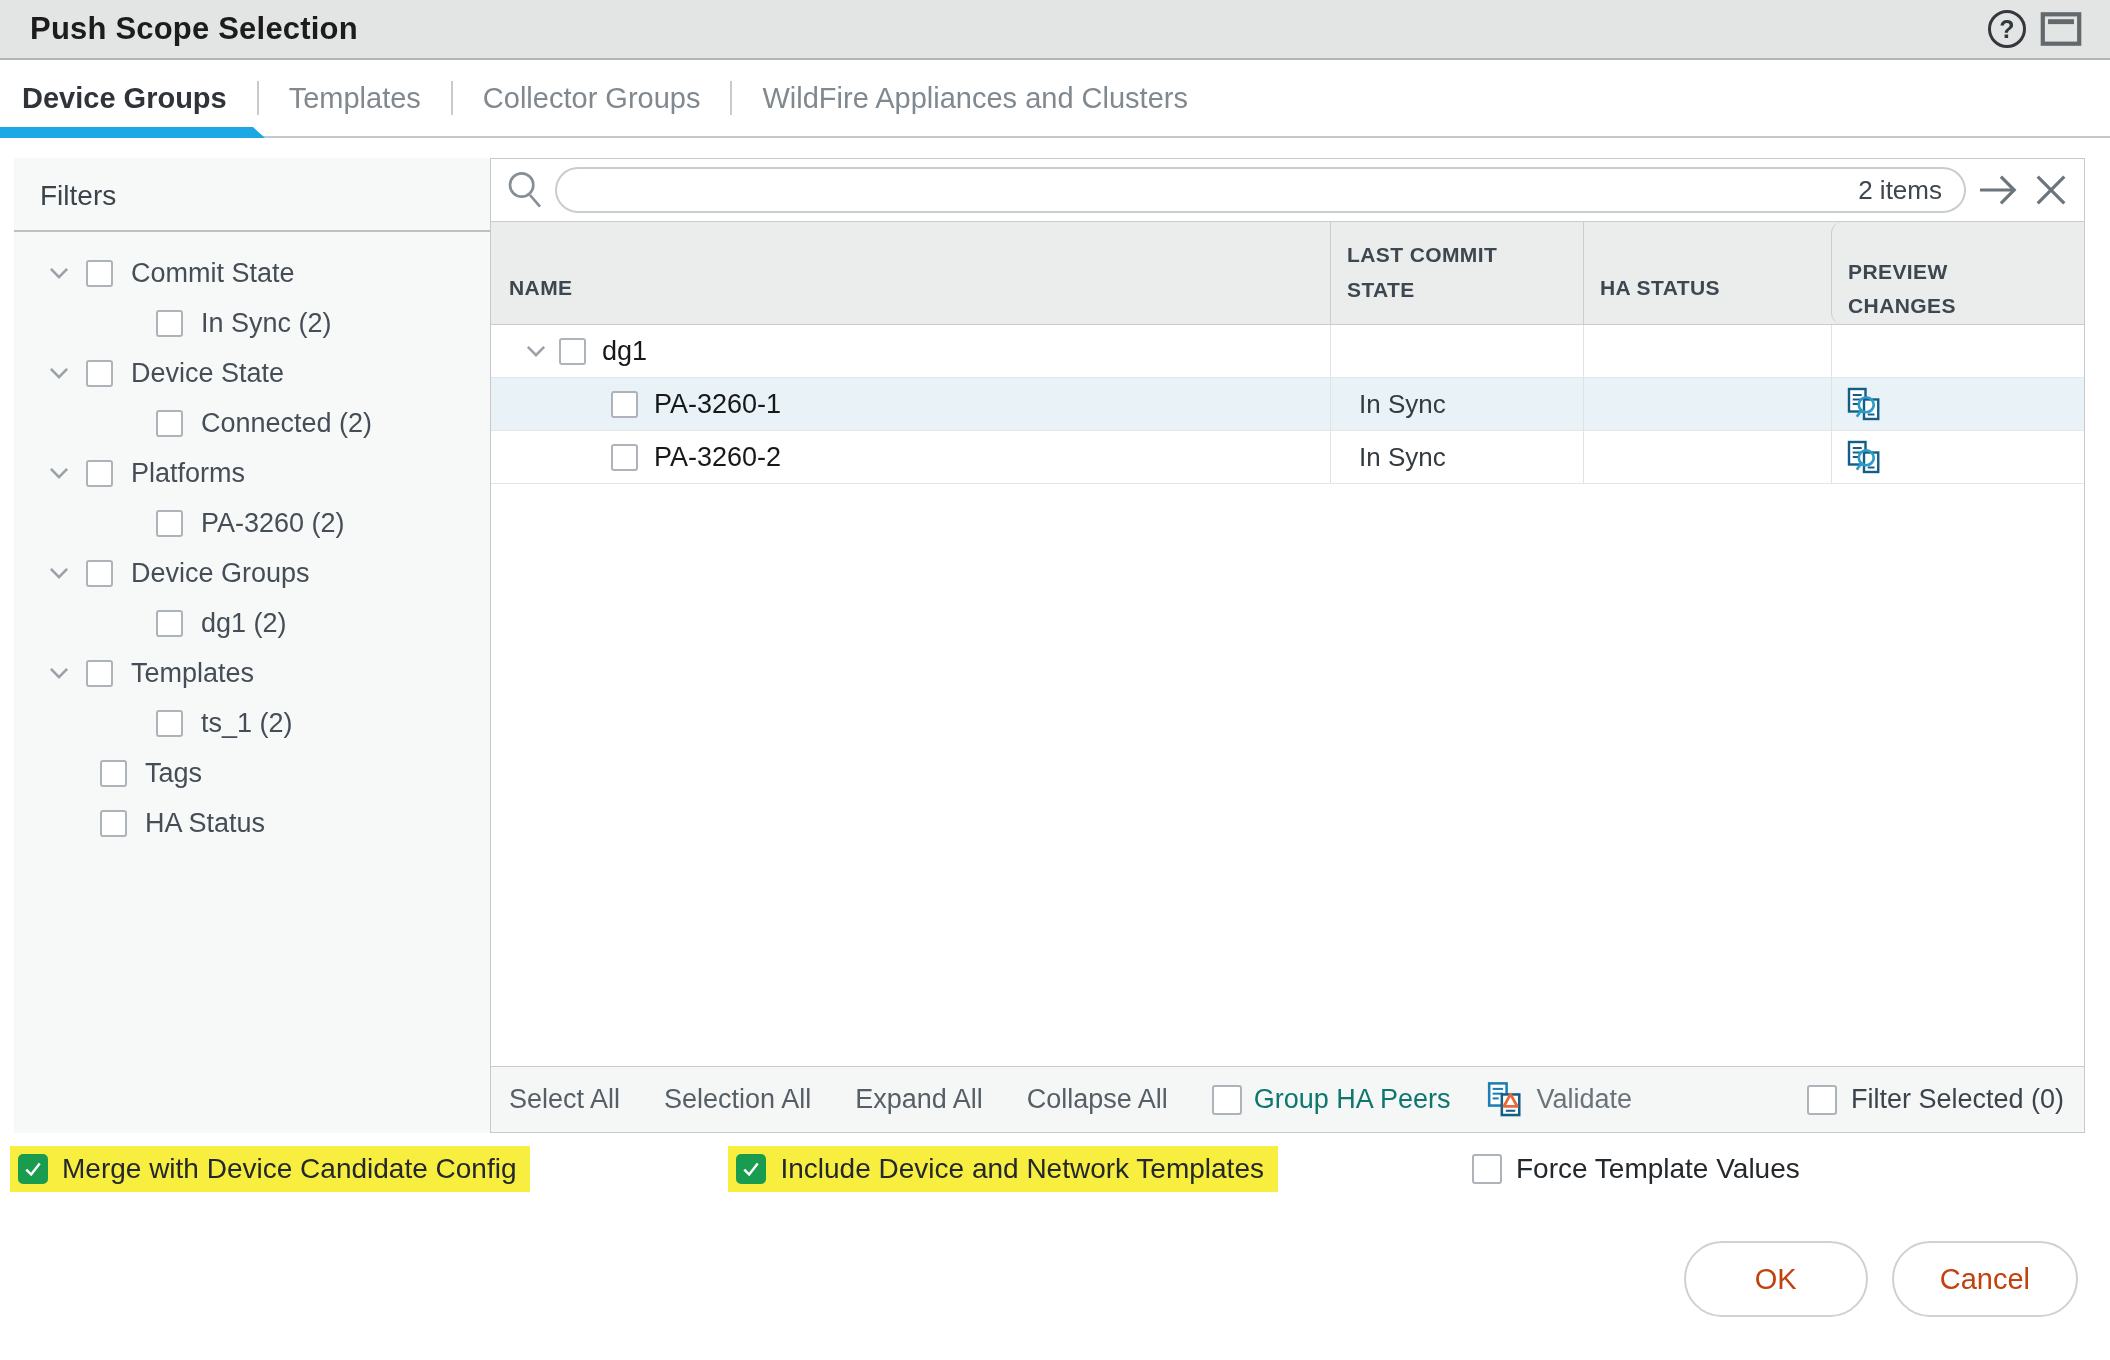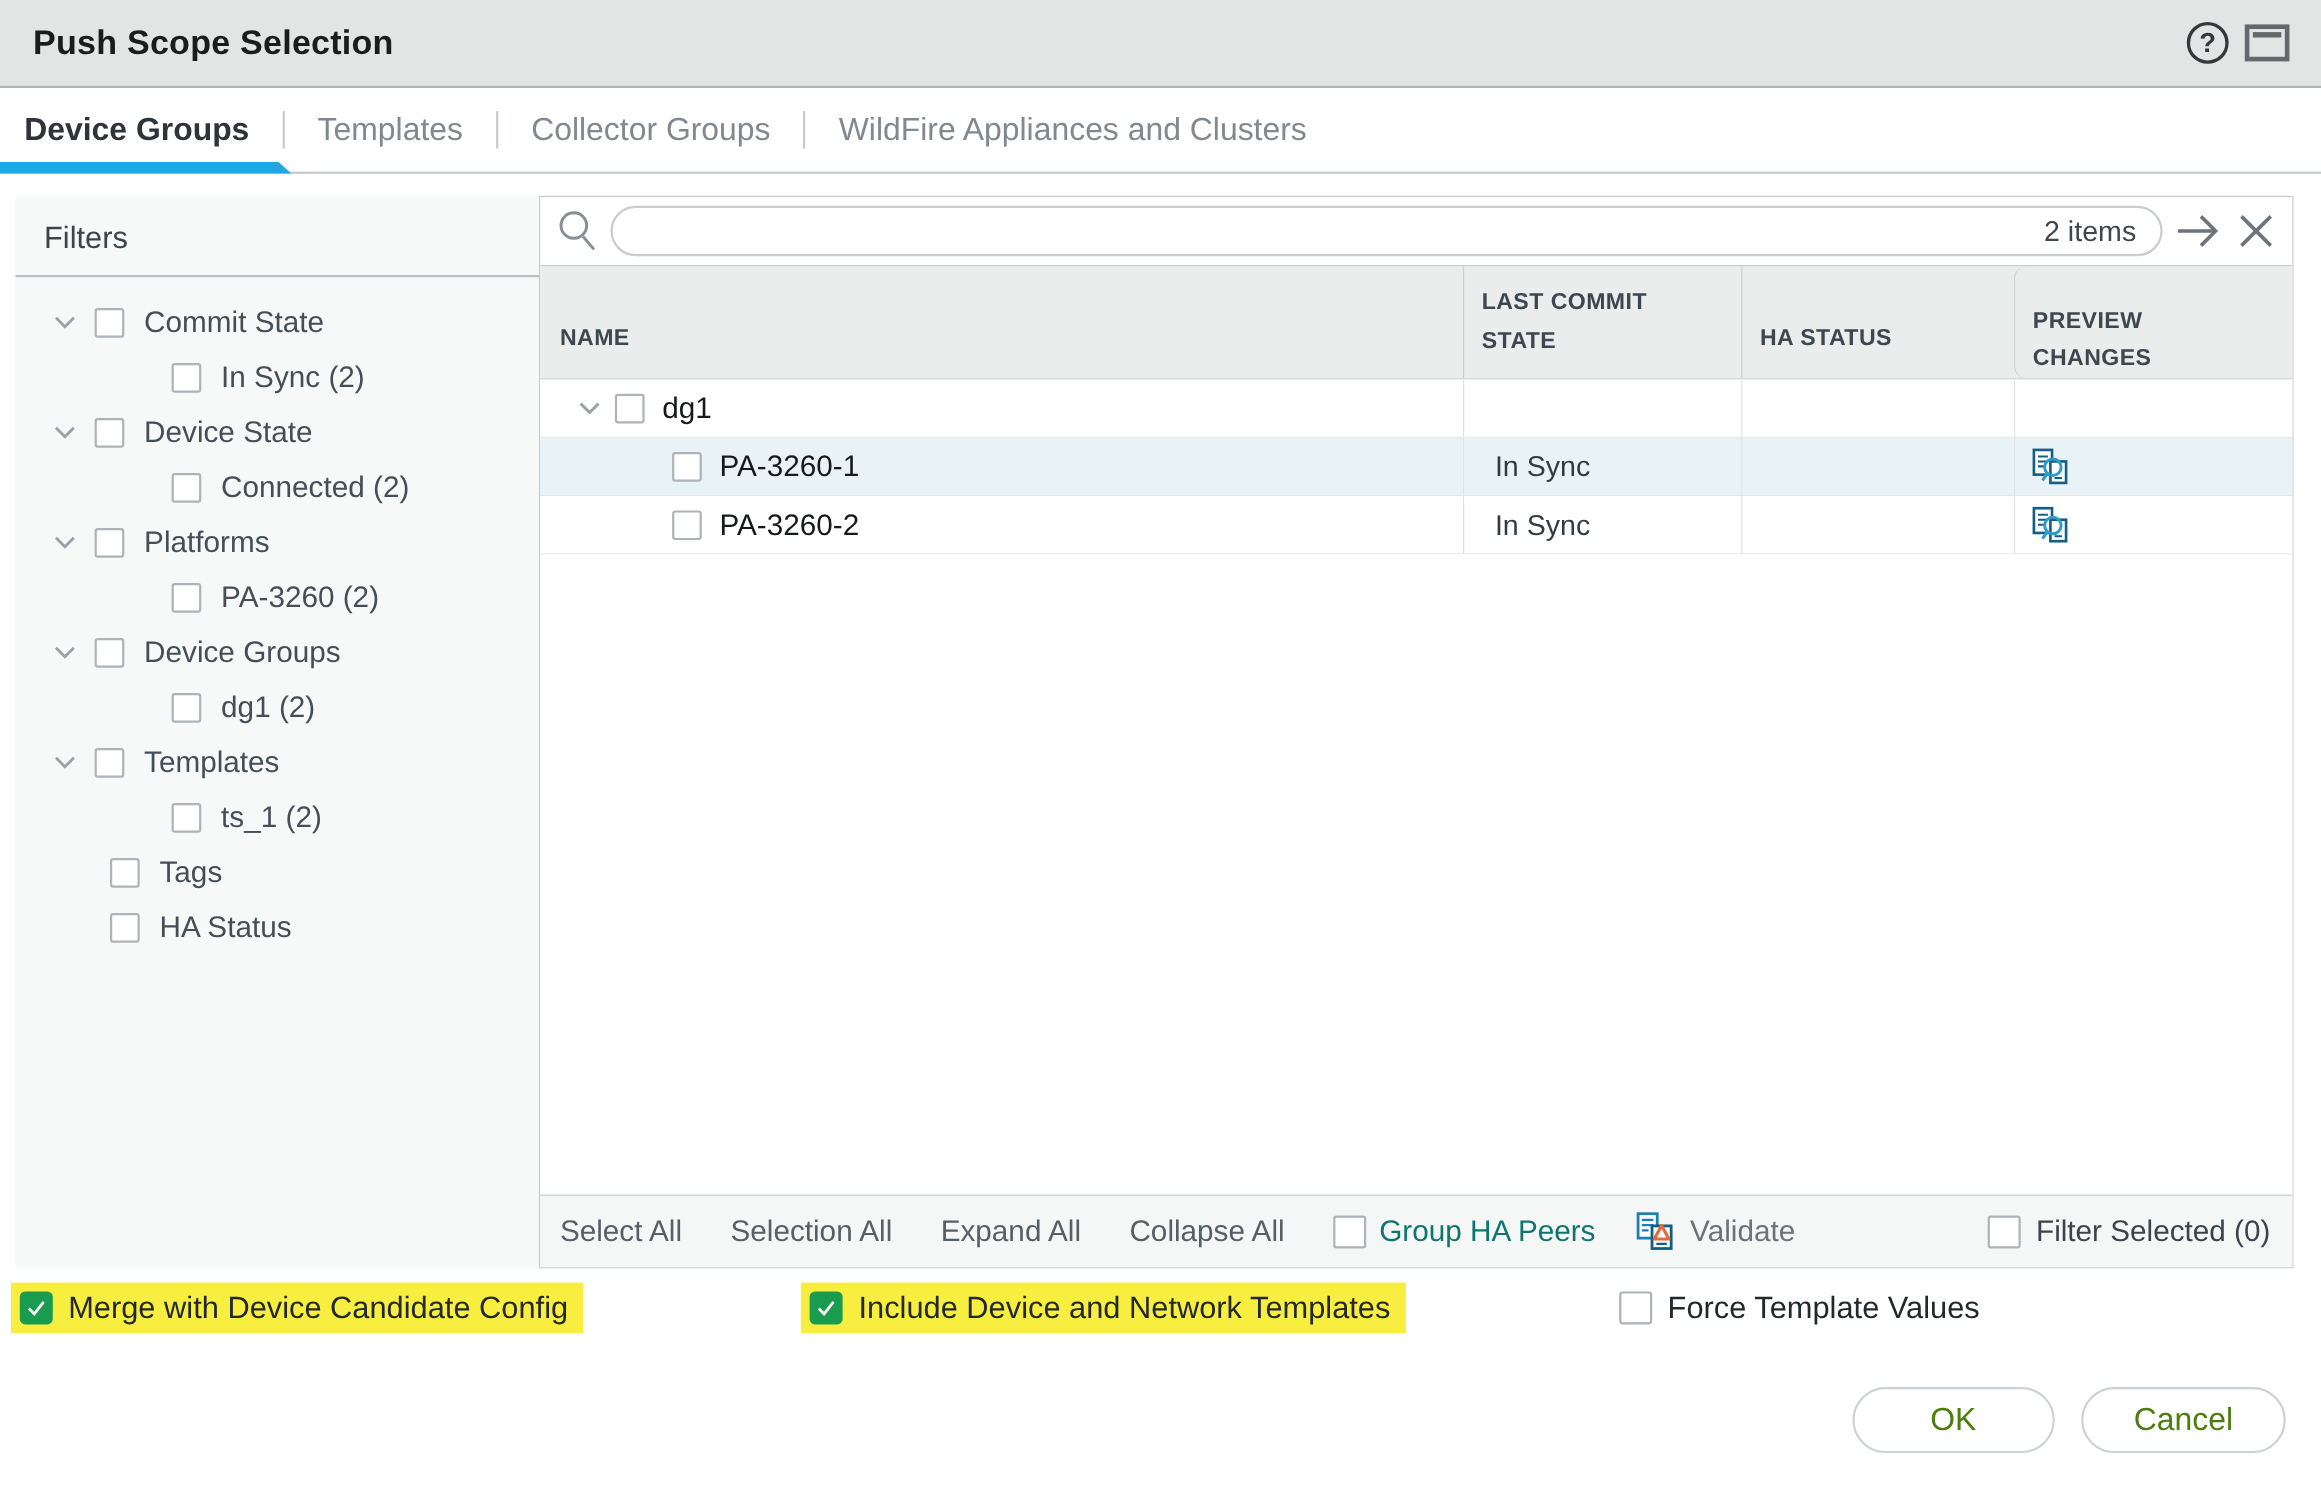--- a/index.html
+++ b/index.html
@@ -1,20 +1,20 @@
 <!DOCTYPE html>
 <html><head>
 <meta charset="utf-8">
 <style>
   * { margin:0; padding:0; box-sizing:border-box; }
   html,body { width:2110px; height:1360px; background:#ffffff;
     font-family:"Liberation Sans", sans-serif; overflow:hidden; color:#2f353a; }
 
   
-  .titlebar { height:80px; background:#e3e4e4; border-bottom:2px solid #b3b6b7;
+  .titlebar { height:60px; background:#e3e4e4; border-bottom:2px solid #b3b6b7;
     display:flex; align-items:center; padding:0 28px 0 30px; }
   .titlebar h1 { font-size:31px; font-weight:600; color:#1c1c1c; letter-spacing:.2px; }
   .titlebar-icons { margin-left:auto; display:flex; align-items:center; gap:14px; }
   .help-icon { width:38px; height:38px; border:3px solid #33383c; border-radius:50%;
     display:flex; align-items:center; justify-content:center; font-size:25px; font-weight:700; color:#33383c; cursor:pointer; }
 
   
   .tabs { height:78px; background:#fff; display:flex; align-items:center; padding-left:22px;
     position:relative; border-bottom:2px solid #c6c9cb; }
   .tabs::before { content:""; position:absolute; left:0; bottom:-2px; width:265px; height:11px;
@@ -91,22 +91,22 @@
   
   .options-row { display:flex; align-items:center; margin-top:8px; height:56px; }
   .opt { display:flex; align-items:center; gap:14px; cursor:pointer; padding:7px 14px 7px 8px; }
   .opt .lbl { font-size:28px; color:#23282c; white-space:nowrap; }
   .opt.yellow { background:#f8ee3f; }
   .opt1 { margin-left:10px; } .opt2 { margin-left:198px; } .opt3 { margin-left:186px; }
   .cb.checked { background:#1a9c50; border-color:#1a9c50; border-radius:5px; }
 
   
   .actions { display:flex; justify-content:flex-end; gap:24px; padding-right:32px; margin-top:44px; }
-  .btn { min-width:184px; height:60px; border:2px solid #ced2d4; border-radius:38px; background:#fff;
-    font-size:29px; color:#4d7c0f; font-family:"Liberation Sans", sans-serif; cursor:pointer; padding:0 46px; }
+  .btn { min-width:184px; height:76px; border:2px solid #ced2d4; border-radius:38px; background:#fff;
+    font-size:29px; color:#c2410c; font-family:"Liberation Sans", sans-serif; cursor:pointer; padding:0 46px; }
 </style>
 </head>
 <body>
 
 <header class="titlebar">
   <h1>Push Scope Selection</h1>
   <div class="titlebar-icons">
     <div class="help-icon">
         <span>?</span>
       </div>

